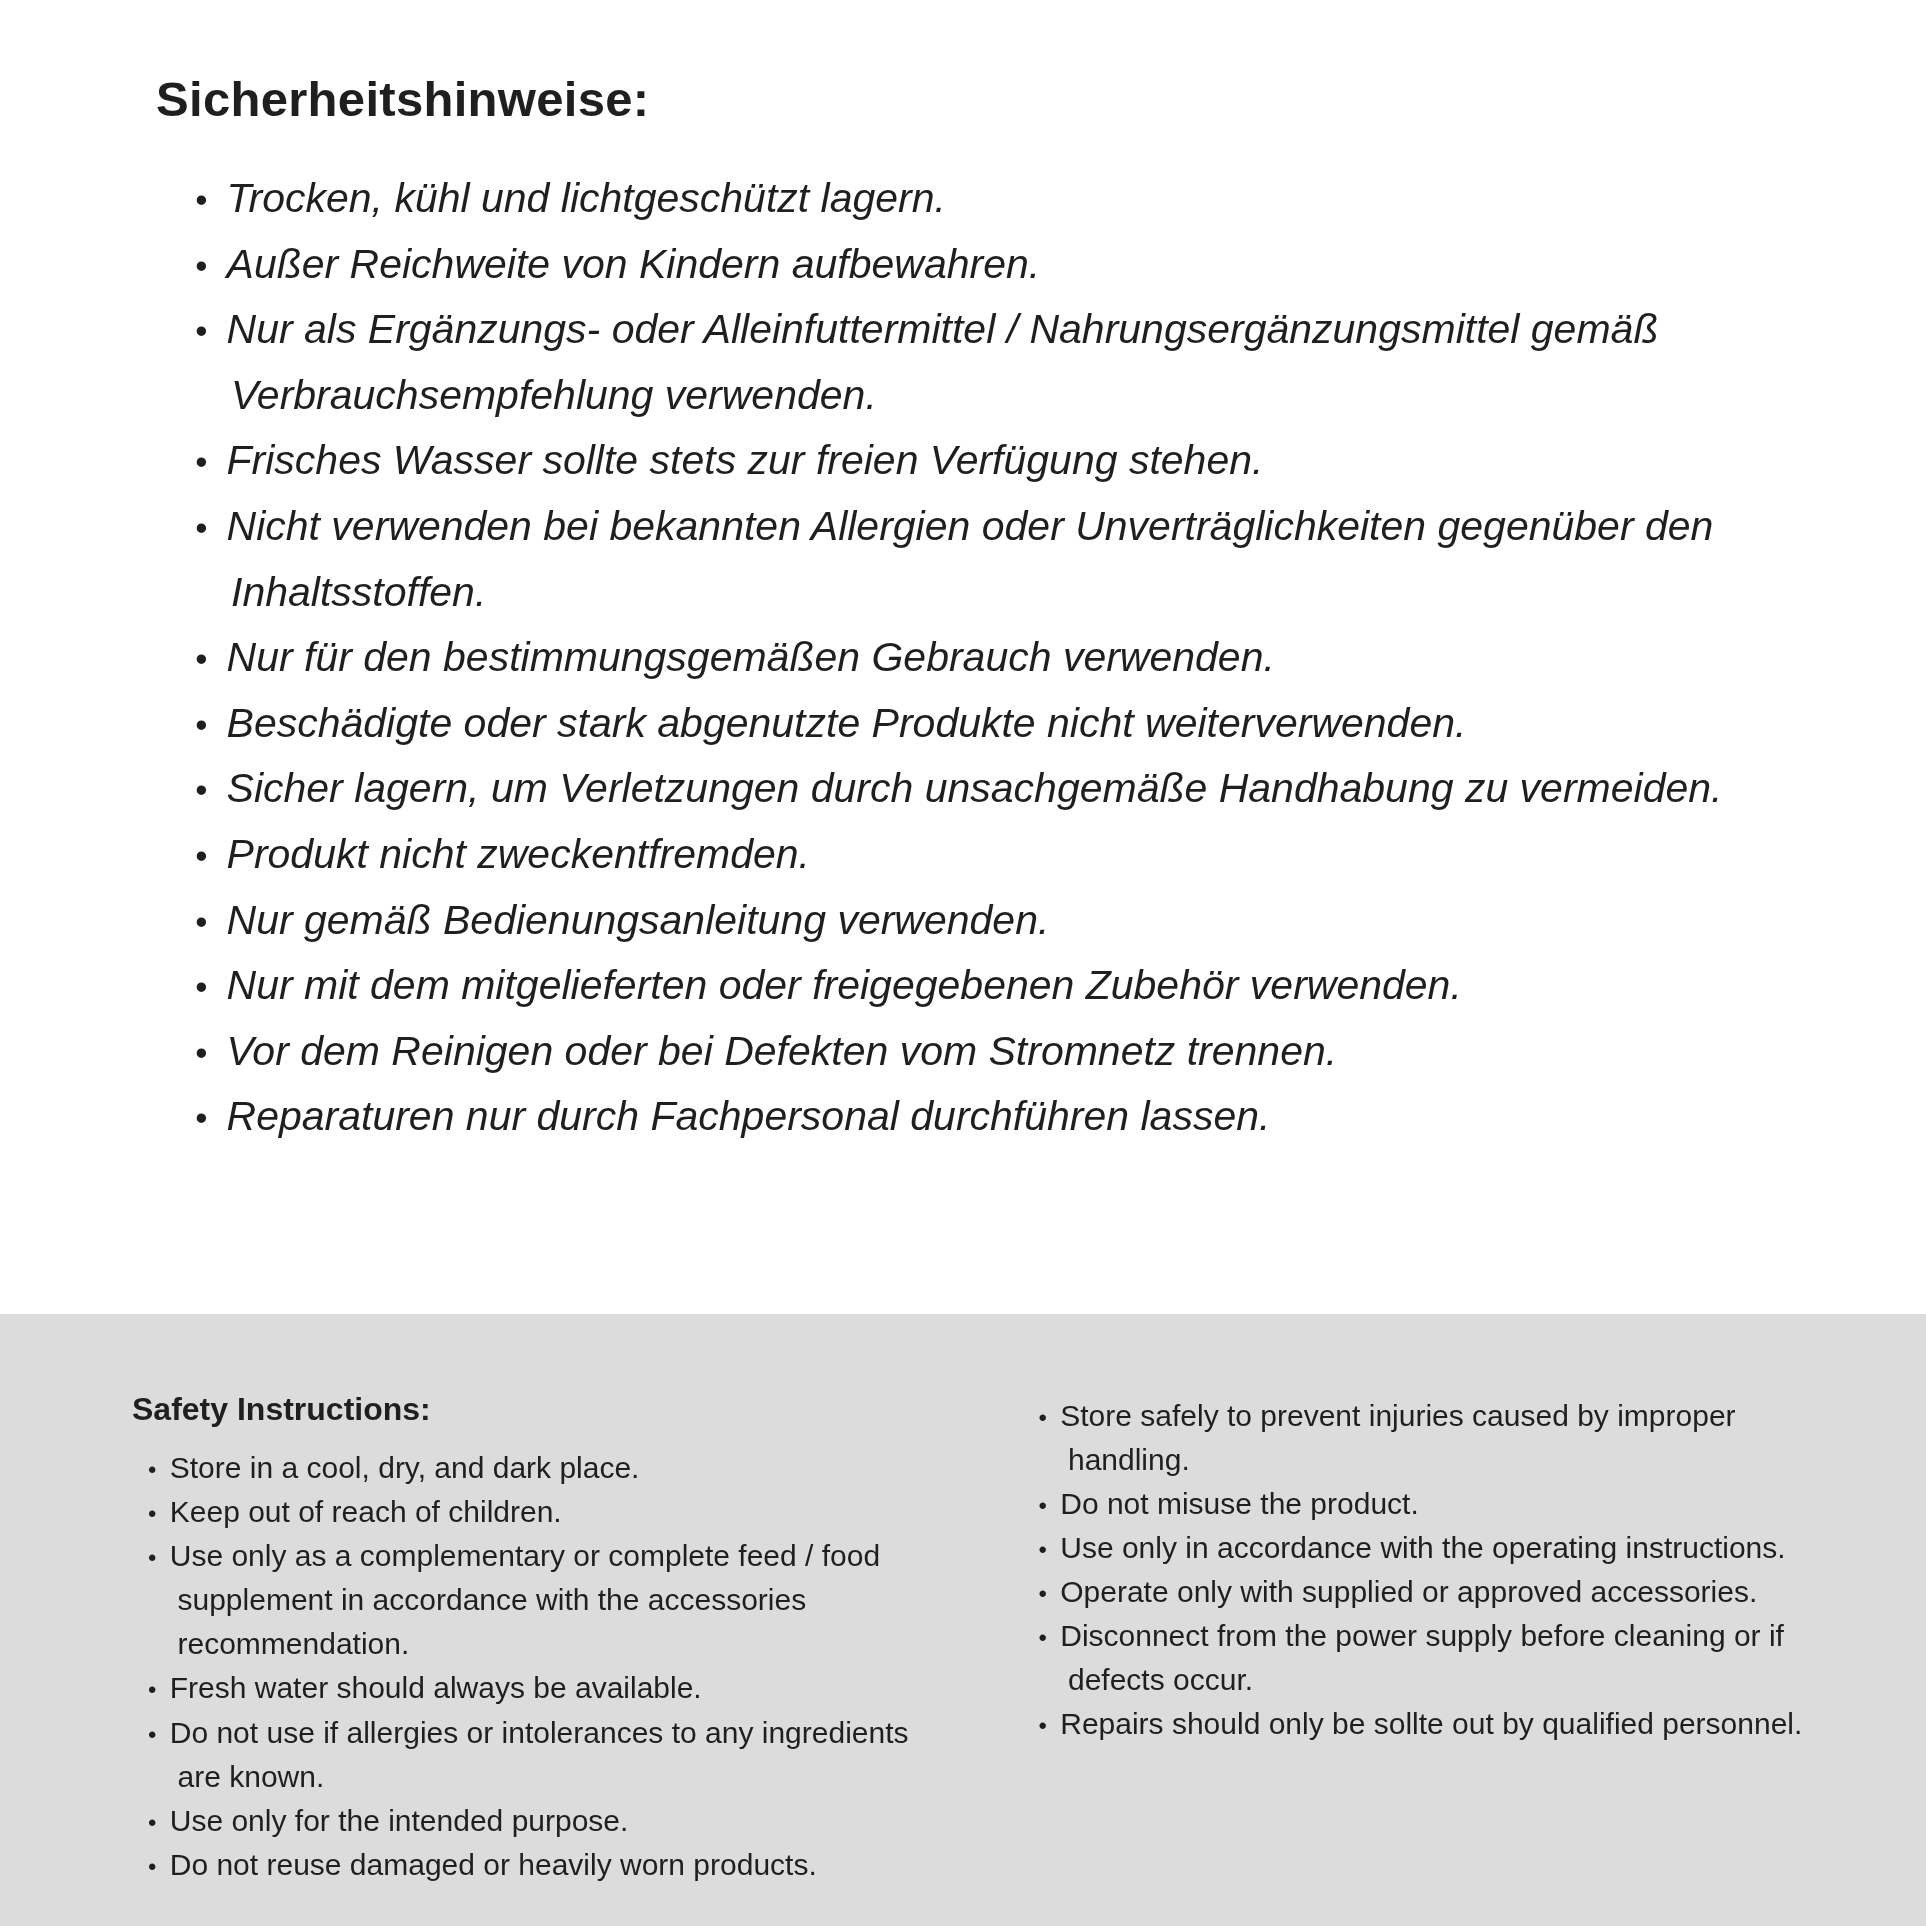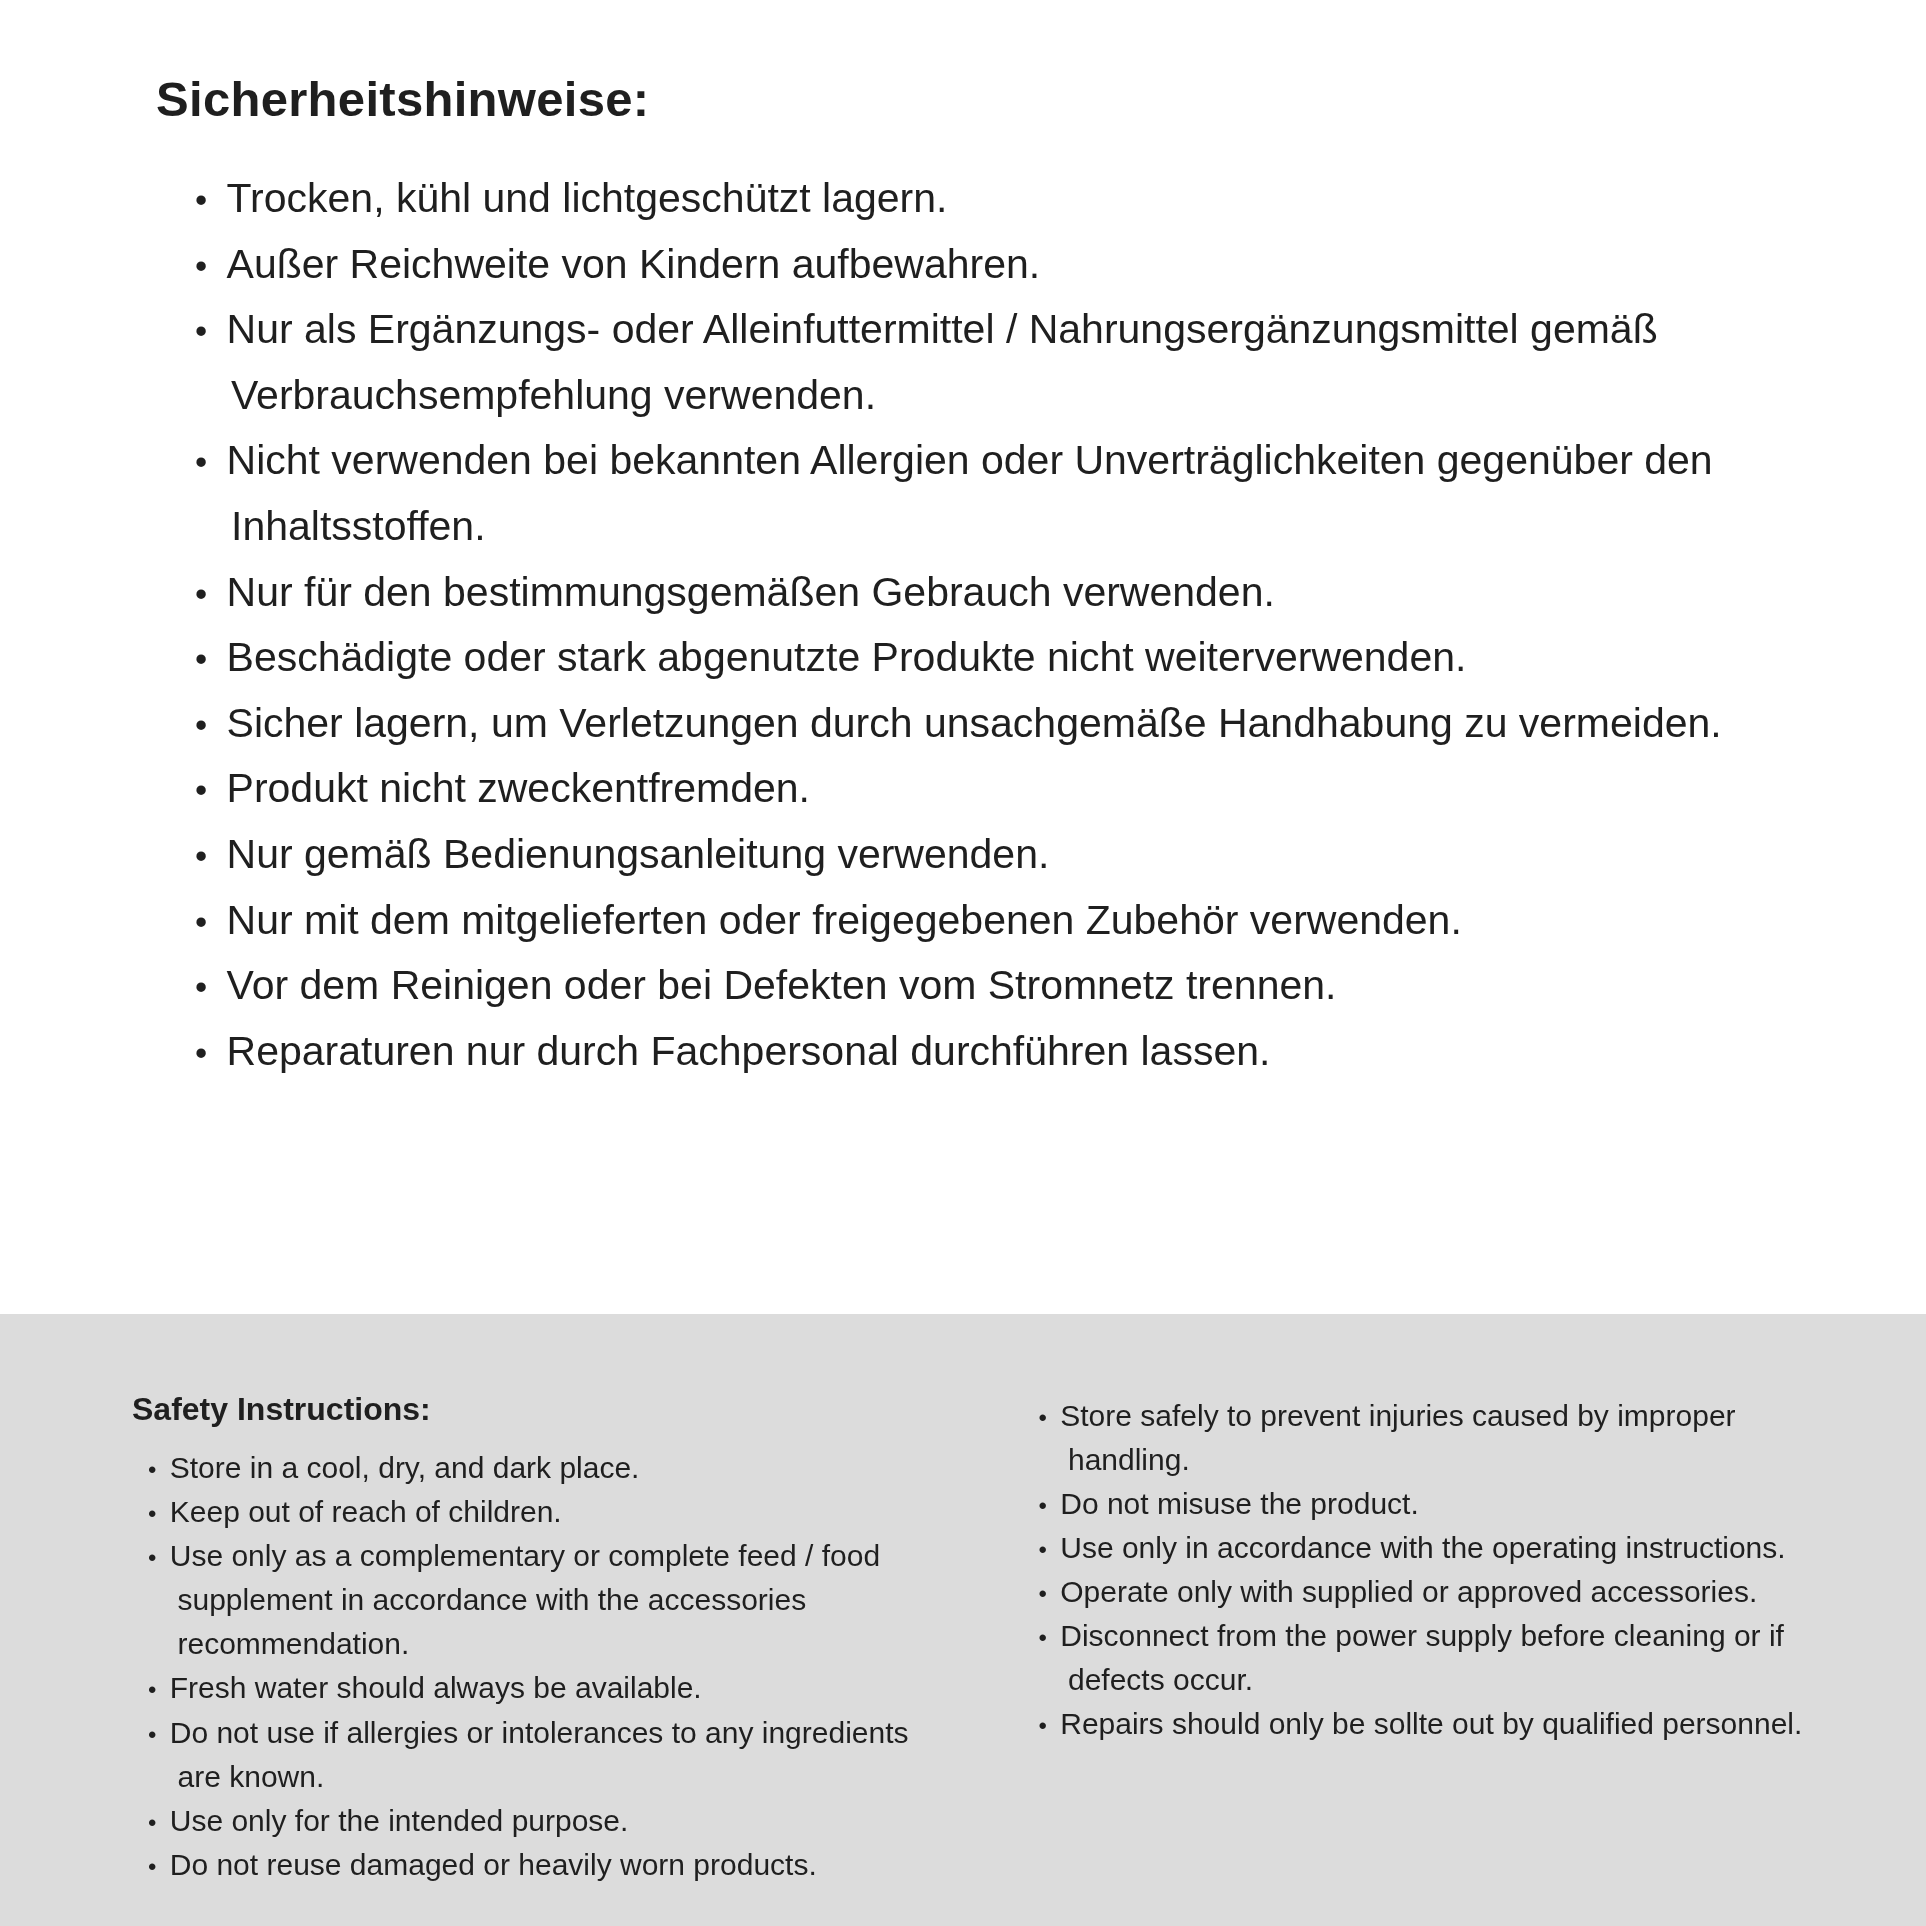--- a/index.html
+++ b/index.html
@@ -40,20 +40,21 @@
     list-style: none;
     margin-left: 39px;
     max-width: 1644px;
     font-size: 41px;
     line-height: 1.6;
     font-weight: 400;
   }
   .de-list li {
     padding-left: 36px;
     text-indent: -36px;
+    font-style: italic;
   }
   .de-list li::before {
     content: "•\00a0\00a0";
     font-size: 0.85em;
   }
 
   
   .en-section {
     position: absolute;
     top: 1314px; left: 0;
@@ -94,20 +95,21 @@
 <body>
 
 <div class="page">
 
   <section class="de-section">
     <h1 class="de-title">Sicherheitshinweise:</h1>
     <ul class="de-list">
         <li>Trocken, kühl und lichtgeschützt lagern.</li>
         <li>Außer Reichweite von Kindern aufbewahren.</li>
         <li>Nur als Ergänzungs- oder Alleinfuttermittel / Nahrungsergänzungsmittel gemäß Verbrauchsempfehlung verwenden.</li>
+        <li>Frisches Wasser sollte stets zur freien Verfügung stehen.</li>
         <li>Nicht verwenden bei bekannten Allergien oder Unverträglichkeiten gegenüber den Inhaltsstoffen.</li>
         <li>Nur für den bestimmungsgemäßen Gebrauch verwenden.</li>
         <li>Beschädigte oder stark abgenutzte Produkte nicht weiterverwenden.</li>
         <li>Sicher lagern, um Verletzungen durch unsachgemäße Handhabung zu vermeiden.</li>
         <li>Produkt nicht zweckentfremden.</li>
         <li>Nur gemäß Bedienungsanleitung verwenden.</li>
         <li>Nur mit dem mitgelieferten oder freigegebenen Zubehör verwenden.</li>
         <li>Vor dem Reinigen oder bei Defekten vom Stromnetz trennen.</li>
         <li>Reparaturen nur durch Fachpersonal durchführen lassen.</li>
       </ul>

